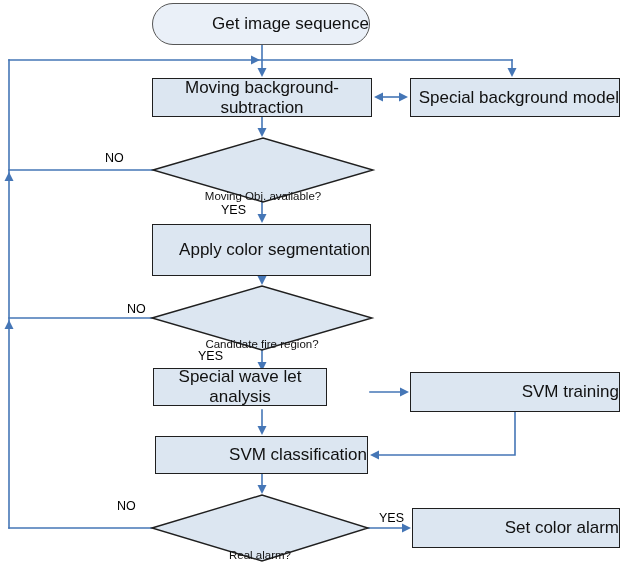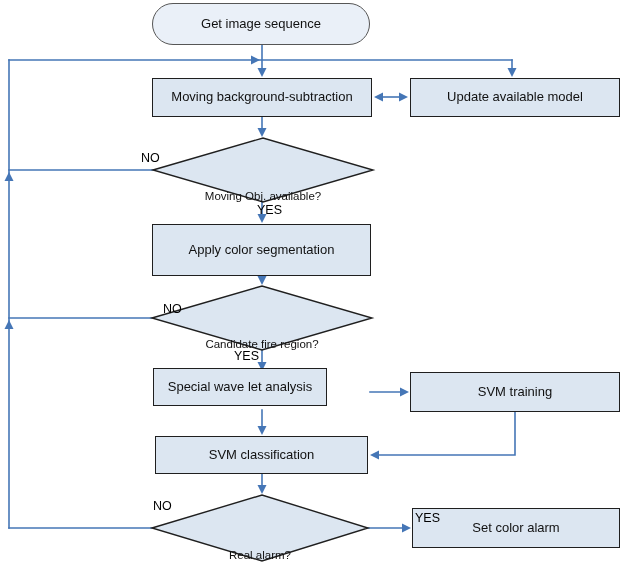--- a/index.html
+++ b/index.html
@@ -3,38 +3,37 @@
 <meta charset="utf-8">
 <style>
   html,body{margin:0;padding:0;background:#ffffff;}
   .canvas{
     position:relative;width:630px;height:565px;background:#ffffff;overflow:hidden;
     font-family:"Liberation Sans","DejaVu Sans",sans-serif;color:#111;
   }
   .wires{position:absolute;left:0;top:0;z-index:1;}
   .node{
     position:absolute;z-index:2;box-sizing:border-box;
-    display:flex;align-items:center;justify-content:center;text-align:center;
-    font-size:13px;line-height:1.15;
+    display:flex;align-items:center;justify-content:flex-end;text-align:center;
+    font-size:17px;line-height:1.15;
     background:var(--node-fill,#dce6f1);
     border:1.5px solid var(--node-border,#1f1f1f);
   }
   .terminator{
     border-radius:22px;
     background:var(--start-fill,#eaf0f8);
     border:1.6px solid #565656;
   }
   .diamond-label{
     position:absolute;z-index:2;display:flex;align-items:flex-end;justify-content:center;
     text-align:center;font-size:11.5px;background:transparent;pointer-events:none;
   }
   .edge-label{
     position:absolute;z-index:3;font-size:12.5px;color:#000;background:transparent;
     white-space:nowrap;
-    margin-left:36px;
   }
   .wire{stroke:var(--wire,#4576b6);stroke-width:1.6;fill:none;stroke-linecap:square;}
   .head{fill:var(--wire,#4576b6);stroke:none;}
   .diamond{fill:var(--node-fill,#dce6f1);stroke:#1f1f1f;stroke-width:1.4;}
 </style>
 </head>
 <body>
 
 <div class="canvas" style="--wire: #4576b6; --node-fill: #dce6f1; --start-fill: #eaf0f8; --node-border: #1f1f1f;">
 
@@ -97,21 +96,21 @@
 
   <div class="node terminator" style="left:152px;top:3px;width:218px;height:42px">
     <span>Get image sequence</span>
   </div>
 
   <div class="node" style="left:152px;top:78px;width:220px;height:39px">
     <span>Moving background-subtraction</span>
   </div>
 
   <div class="node" style="left:410px;top:78px;width:210px;height:39px">
-    <span>Update available model</span>
+    <span>Special background model</span>
   </div>
 
   <div class="node" style="left:152px;top:224px;width:219px;height:52px">
     <span>Apply color segmentation</span>
   </div>
 
   <div class="node" style="left:153px;top:368px;width:174px;height:38px">
     <span>Special wave let analysis</span>
   </div>
 

